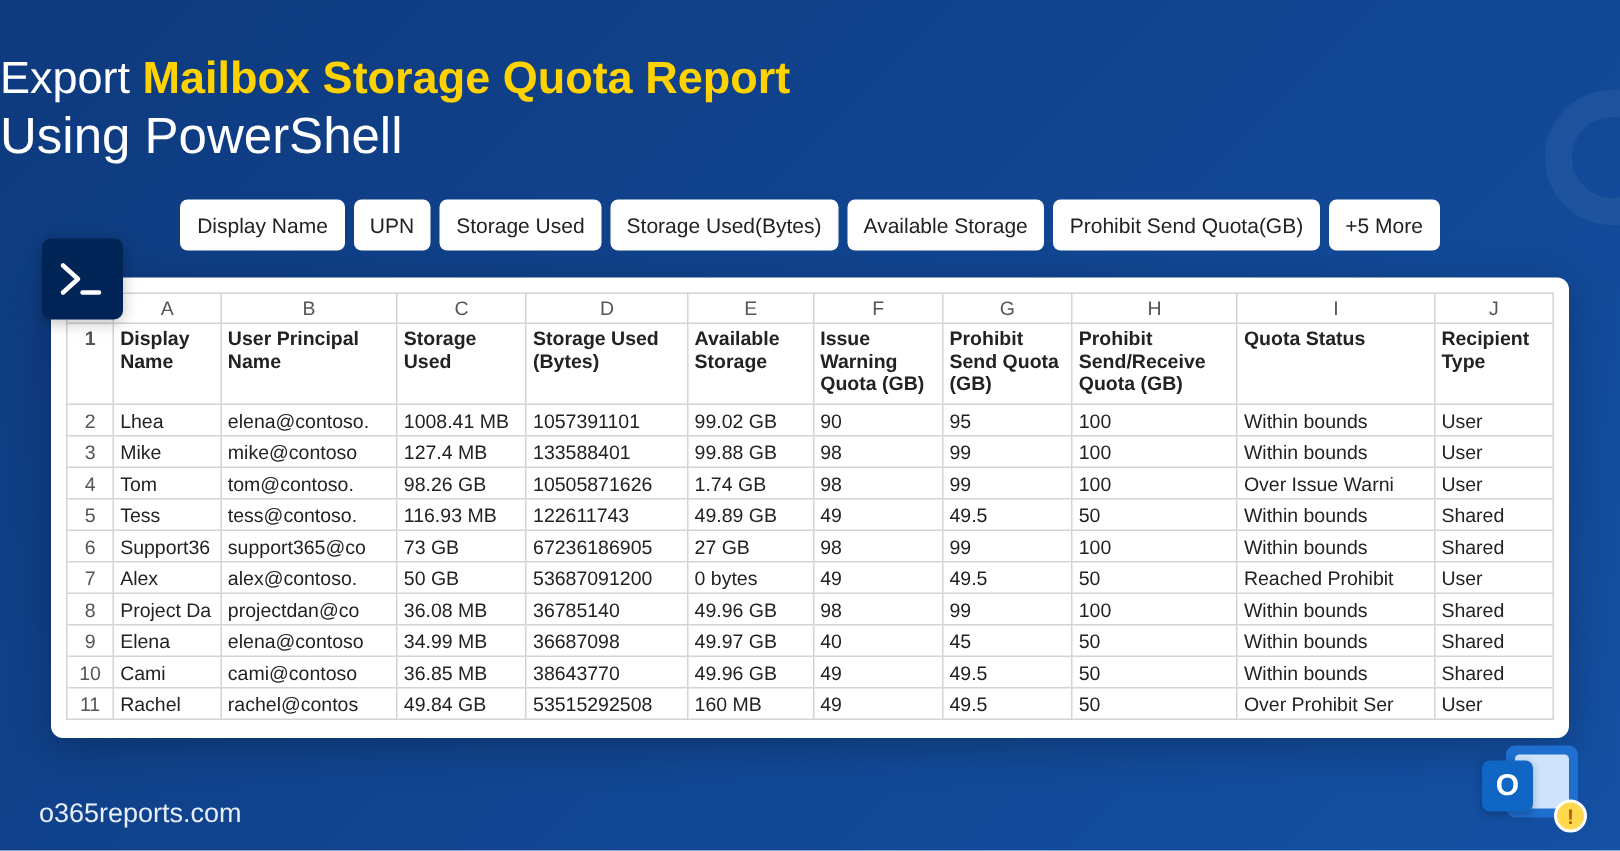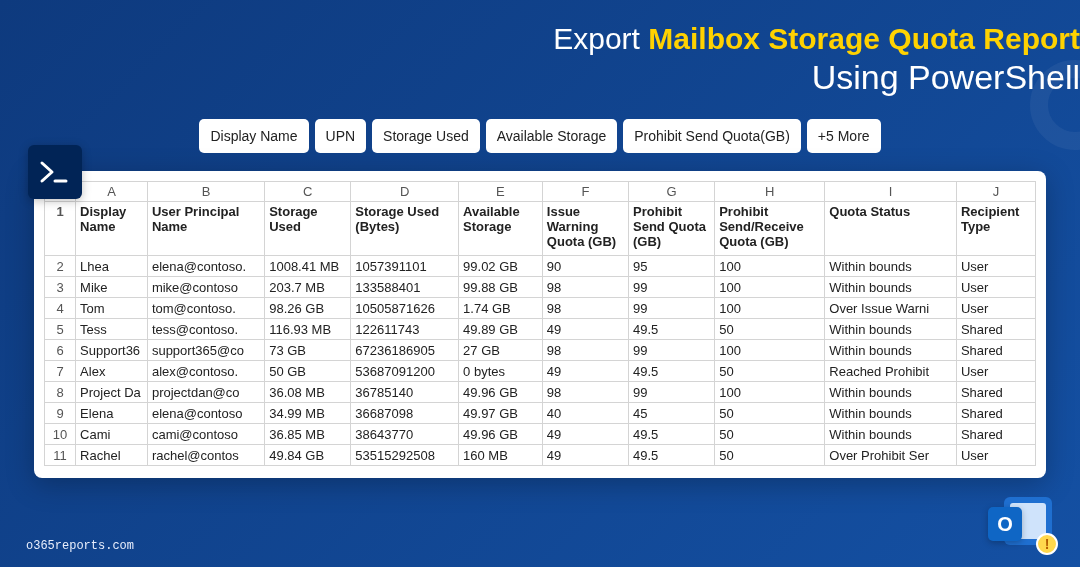--- a/index.html
+++ b/index.html
@@ -5,21 +5,21 @@
   * { box-sizing: border-box; margin: 0; padding: 0; }
   body {
     font-family: 'Segoe UI', Arial, sans-serif;
     background: linear-gradient(135deg, #0e3a7e 0%, #1450a3 100%);
     width: 1080px;
     height: 567px;
     position: relative;
     overflow: hidden;
   }
   .bg-circle1 { position: absolute; right: -40px; top: 60px; width: 90px; height: 90px; border: 18px solid rgba(255,255,255,0.05); border-radius: 50%; }
-  .heading { text-align: right; padding-top: 22px; color: #fff; }
+  .heading { text-align: left; padding-top: 36px; color: #fff; }
   .heading .line1 { font-size: 30px; font-weight: 500; }
   .heading .accent { color: #ffd200; font-weight: 600; }
   .heading .line2 { font-size: 34px; font-weight: 500; margin-top: 2px; }
   .tags { display: flex; justify-content: center; gap: 6px; margin: 22px 28px 0 28px; }
   .tag {
     background: #fff; border-radius: 5px; padding: 9px 11px; font-size: 14px; color: #222; white-space: nowrap;
   }
   .content-wrap { position: relative; margin: 18px 34px 0 34px; }
   .ps-icon {
     position: absolute; left: -6px; top: -26px; width: 54px; height: 54px; background: #012456; border-radius: 6px;
@@ -31,21 +31,21 @@
     overflow: hidden;
   }
   table { border-collapse: collapse; width: 100%; table-layout: fixed; font-size: 13px; color: #222; }
   th, td { border: 1px solid #d4d4d4; padding: 2px 4px; text-align: left; overflow: hidden; white-space: nowrap; vertical-align: bottom;}
   thead th { background: #fff; font-weight: 400; color: #555; text-align: center; font-size: 13px; height: 20px;}
   .rowhead { background: #fff; color: #555; text-align: center; width: 24px; font-weight:400;}
   tr.col-headers td { font-weight: 700; white-space: normal; line-height: 1.15; padding: 3px 4px; vertical-align: top; height: 54px;}
   td.data { height: 21px; }
   .col-A{width:60px;} .col-B{width:98px;} .col-C{width:72px;} .col-D{width:90px;} .col-E{width:70px;}
   .col-F{width:72px;} .col-G{width:72px;} .col-H{width:92px;} .col-I{width:110px;} .col-J{width:66px;}
-  .footer { position: absolute; bottom: 14px; left: 26px; color: #e8eefc; font-size: 12px; font-weight: 500; font-family: Liberation Mono, monospace; }
+  .footer { position: absolute; bottom: 14px; left: 26px; color: #e8eefc; font-size: 18px; font-weight: 500; }
   .outlook-icon { position: absolute; right: 26px; bottom: 18px; width: 66px; height: 56px; z-index: 5;}
   .outlook-back { position: absolute; left: 16px; top: 4px; width: 48px; height: 48px; background: #1f6fd0; border-radius: 6px; }
   .outlook-back::after{content:""; position:absolute; left:6px; top:6px; width:36px; height:36px; background:#cfe3fb; border-radius:3px;}
   .outlook-front { position: absolute; left: 0; top: 14px; width: 34px; height: 34px; background: #0f66c5; border-radius: 5px; display:flex; align-items:center; justify-content:center; color:#fff; font-weight:700; font-size:20px; box-shadow: 0 2px 6px rgba(0,0,0,0.25);}
   .alert-badge { position: absolute; right: -4px; bottom: -6px; width: 22px; height: 22px; background: #ffd84d; border:2px solid #fff; border-radius: 50%; display:flex; align-items:center; justify-content:center; font-weight:700; color:#b35c00; font-size:14px;}
 </style>
 </head>
 <body>
 
 <div class="bg-circle1"></div>
@@ -55,20 +55,21 @@
     <span>Export</span>
     <span class="accent">Mailbox Storage Quota Report</span>
   </div>
   <div class="line2">Using PowerShell</div>
 </div>
 
 <div class="tags" id="tags">
     <div class="tag">Display Name</div>
     <div class="tag">UPN</div>
     <div class="tag">Storage Used</div>
+    <div class="tag">Storage Used(Bytes)</div>
     <div class="tag">Available Storage</div>
     <div class="tag">Prohibit Send Quota(GB)</div>
     <div class="tag">+5 More</div>
   </div>
 
 <div class="content-wrap">
   <div class="ps-icon">
     <svg width="34" height="30" viewBox="0 0 34 30">
       <path d="M4 6 L14 15 L4 24" stroke="#fff" stroke-width="3" fill="none" stroke-linecap="round" stroke-linejoin="round"></path>
       <line x1="17" y1="24" x2="28" y2="24" stroke="#fff" stroke-width="3" stroke-linecap="round"></line>
@@ -128,21 +129,21 @@
             <td class="data">90</td>
             <td class="data">95</td>
             <td class="data">100</td>
             <td class="data">Within bounds</td>
             <td class="data">User</td>
           </tr>
           <tr>
             <td class="rowhead">3</td>
             <td class="data">Mike</td>
             <td class="data">mike@contoso</td>
-            <td class="data">203.7 MB</td>
+            <td class="data">127.4 MB</td>
             <td class="data">133588401</td>
             <td class="data">99.88 GB</td>
             <td class="data">98</td>
             <td class="data">99</td>
             <td class="data">100</td>
             <td class="data">Within bounds</td>
             <td class="data">User</td>
           </tr>
           <tr>
             <td class="rowhead">4</td>

